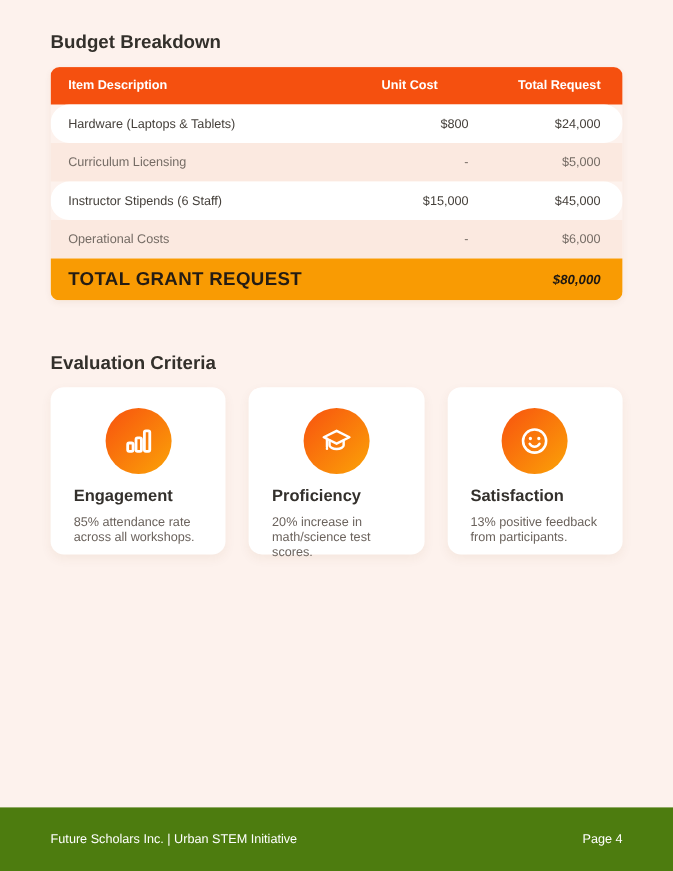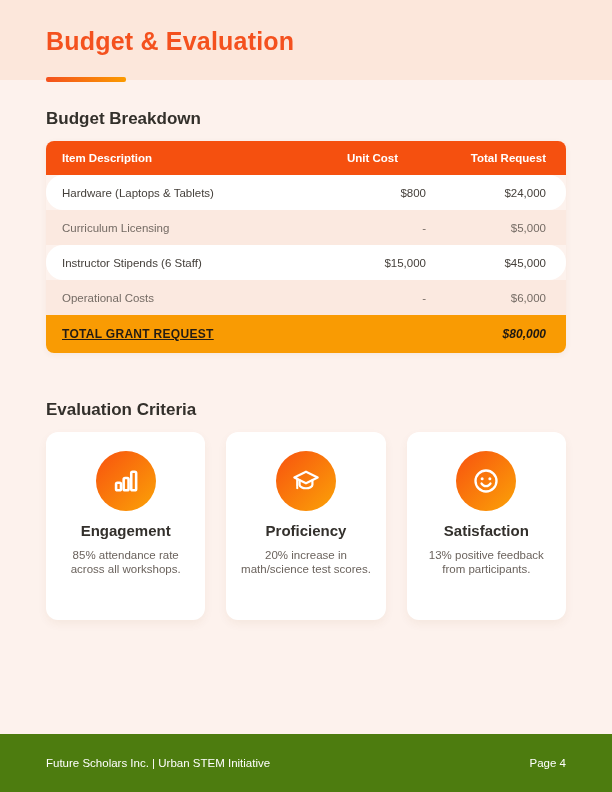--- a/index.html
+++ b/index.html
@@ -73,48 +73,46 @@
   .t-body-row.white { background: #ffffff; color: #45403B; border-radius: 17px; }
   .t-body-row.peach { background: #FBE9E0; color: #746B64; }
   .t-cell-right { text-align: right; }
   .t-total {
     height: 38px;
     background: #F99B03;
     color: #241C14;
   }
   .t-total .t-total-label {
     font-weight: bold;
-    font-size: 12px;
+    font-size: 17px;
     letter-spacing: 0.3px;
-    text-decoration: underline;
   }
   .t-total .t-total-value {
     grid-column: 3;
     font-weight: bold;
     font-size: 12px;
     text-align: right;
     color: #1D1712;
     font-style: italic;
   }
 
   
   .eval-heading { margin-top: 47px; }
   .cards {
     display: flex;
     gap: 21px;
     margin-top: 12px;
   }
   .card {
     flex: 1;
-    height: 188px;
+    height: 152px;
     background: #ffffff;
     border-radius: 12px;
     box-shadow: 0 4px 10px rgba(120, 60, 20, 0.06);
-    text-align: center;
-    padding: 19px 11px 0;
+    padding: 19px 21px 0;
   }
   .icon-circle {
     width: 60px;
     height: 60px;
     margin: 0 auto;
     border-radius: 50%;
     background: linear-gradient(135deg, #F8520F 0%, #FBA307 100%);
     display: flex;
     align-items: center;
     justify-content: center;
@@ -147,24 +145,20 @@
     justify-content: space-between;
     padding: 0 46px;
     font-size: 11.5px;
   }
 </style>
 </head>
 <body>
 
 <div class="page">
 
-  <div class="band">
-    <h1>Budget &amp; Evaluation</h1>
-    <div class="accent-bar"></div>
-  </div>
 
   <div class="content">
 
     <div class="section-heading budget-heading">Budget Breakdown</div>
 
     <div class="budget-table">
       <div class="t-row t-head">
         <div>Item Description</div>
         <div class="t-cell-right">Unit Cost</div>
         <div class="t-cell-right">Total Request</div>

